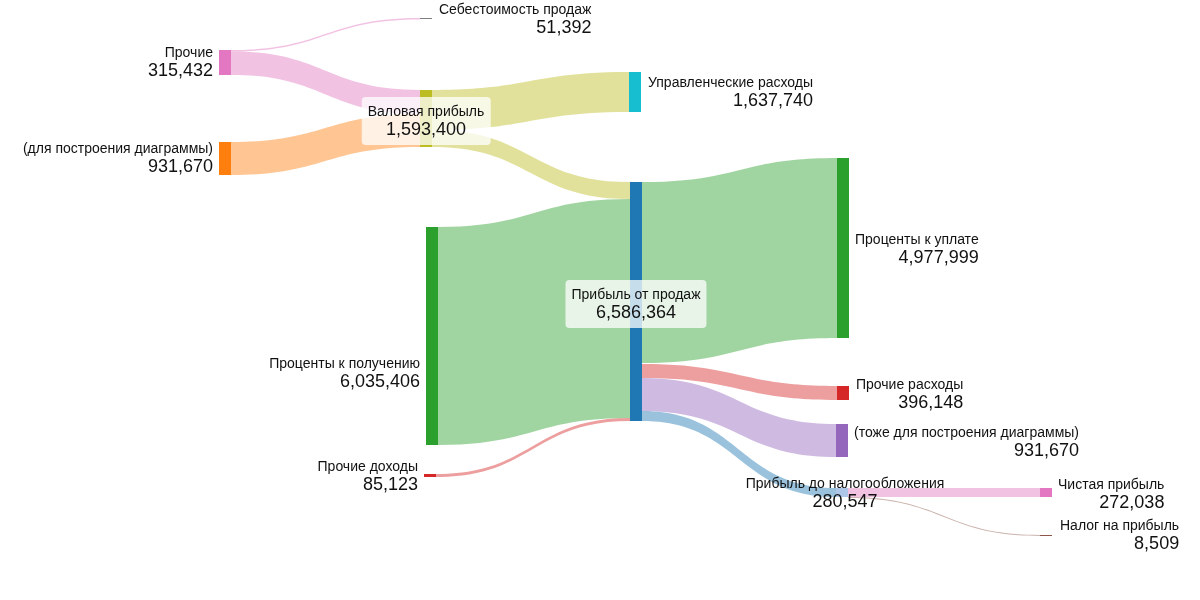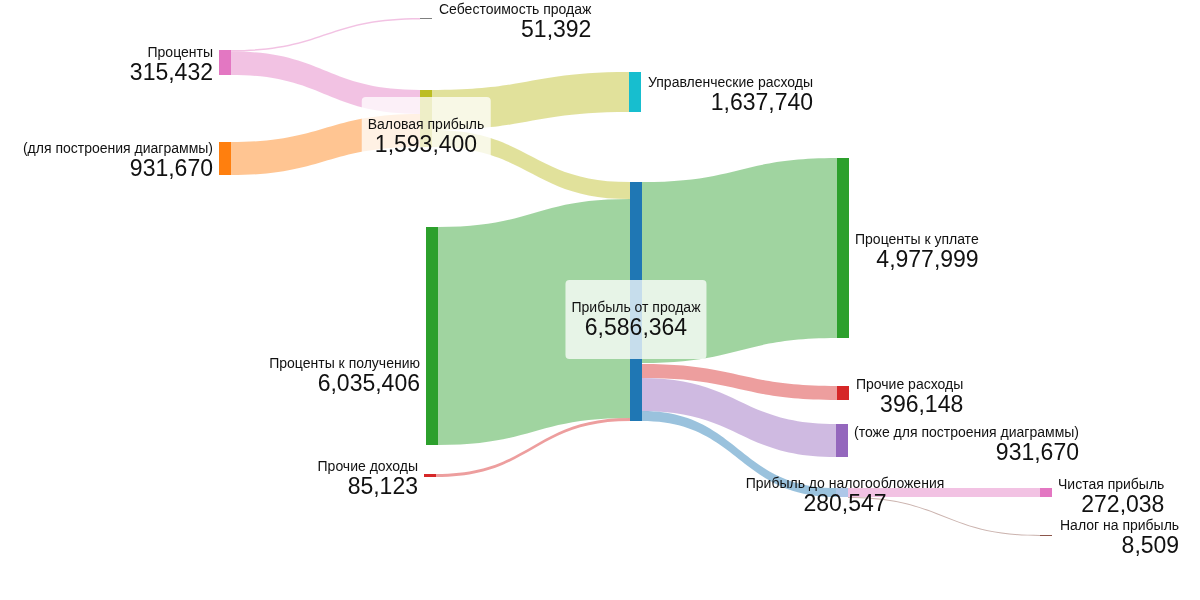--- a/index.html
+++ b/index.html
@@ -1,25 +1,25 @@
 <!DOCTYPE html>
 <html><head>
   <meta charset="utf-8">
   <style>
     html, body { margin: 0; padding: 0; background: #ffffff; }
     body { width: 1200px; height: 600px; overflow: hidden; position: relative;
            font-family: "Liberation Sans", "DejaVu Sans", sans-serif; }
     #sankey { position: absolute; left: 0; top: 0; }
     .node-label { position: absolute; color: #111; white-space: nowrap; line-height: 1; }
     .node-label .name { font-size: 14px; display: block; }
-    .node-label .value { font-size: 23px; display: block; margin-top: 2px; }
+    .node-label .value { font-size: 18px; display: block; margin-top: 2px; }
     .align-right { text-align: right; }
     .align-left { text-align: right; }
     .align-center { text-align: center; }
-    .boxed { background: rgba(255,255,255,0.75); border-radius: 4px; padding: 20px 6px; }
+    .boxed { background: rgba(255,255,255,0.75); border-radius: 4px; padding: 7px 6px; }
   </style>
 </head>
 <body>
 
 <svg id="sankey" width="1200" height="600" viewBox="0 0 1200 600" xmlns="http://www.w3.org/2000/svg">
   <g id="links">
       <path d="M231,50 C325.5,50 325.5,18 420,18 L420,19.5 C325.5,19.5 325.5,51.5 231,51.5 Z" fill="rgba(227,119,194,0.45)"></path>
       <path d="M231,51.5 C325.5,51.5 325.5,90 420,90 L420,114 C325.5,114 325.5,75 231,75 Z" fill="rgba(227,119,194,0.45)"></path>
       <path d="M231,142 C325.5,142 325.5,114 420,114 L420,147 C325.5,147 325.5,175 231,175 Z" fill="rgba(255,127,14,0.45)"></path>
       <path d="M432,90 C530.5,90 530.5,72 629,72 L629,112 C530.5,112 530.5,130 432,130 Z" fill="rgba(188,189,34,0.45)"></path>
@@ -46,21 +46,21 @@
       <rect x="837" y="386" width="12" height="14" fill="#d62728"></rect>
       <rect x="836" y="424" width="12" height="33" fill="#9467bd"></rect>
       <rect x="836" y="488" width="12" height="9" fill="#aec7e8"></rect>
       <rect x="1040" y="488" width="12" height="9" fill="#e377c2"></rect>
       <rect x="1040" y="535" width="12" height="1" fill="#8c564b"></rect>
     </g>
 </svg>
 
 <div id="labels">
     <div class="node-label align-right" style="top: 45px; right: 987px;">
-      <span class="name">Проценты</span>
+      <span class="name">Прочие</span>
       <span class="value">315,432</span>
     </div>
     <div class="node-label align-right" style="top: 141px; right: 987px;">
       <span class="name">(для построения диаграммы)</span>
       <span class="value">931,670</span>
     </div>
     <div class="node-label align-left" style="top: 2px; left: 439px;">
       <span class="name">Себестоимость продаж</span>
       <span class="value">51,392</span>
     </div>

